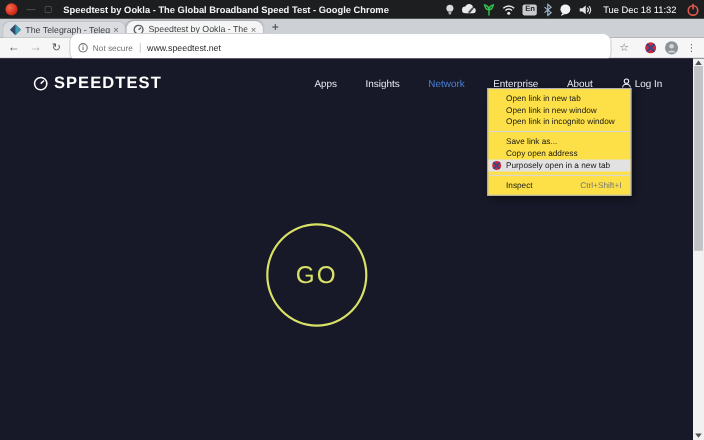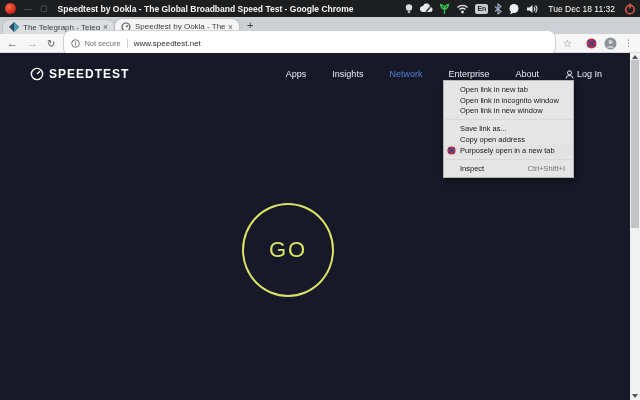--- a/index.html
+++ b/index.html
@@ -39,36 +39,36 @@
   .star-icon { font-size:10px; color:#70757a; margin-right:7px; }
   .toolbar-right { display:flex; align-items:center; gap:7px; }
   .ext-icon, .menu-ext-icon { display:flex; }
   .avatar { display:flex; }
   .overflow-dots { font-size:9px; color:#5f6368; letter-spacing:0; }
 
   
   .page { position:relative; height:347px; background:#171928; overflow:hidden; }
   .site-header { display:flex; align-items:center; padding:14px 38px 0 30px; }
   .logo { display:flex; align-items:center; gap:5px; }
-  .logo-text { color:#ffffff; font-size:12px; font-weight:bold; letter-spacing:1px; }
+  .logo-text { color:#ffffff; font-size:15px; font-weight:bold; letter-spacing:1px; }
   .site-nav { margin-left:auto; display:flex; align-items:center; gap:26px; }
   .nav-link { font-size:9px; color:#e9ebf2; white-space:nowrap; }
   .nav-link.active { color:#4a7fd4; }
   .login-link { display:flex; align-items:center; gap:3px; font-size:9px; color:#e9ebf2; }
   .go-button { position:absolute; left:242px; top:150px; width:92px; height:94px; border:2px solid #d9e266; border-radius:50%; color:#d9e266; display:flex; align-items:center; justify-content:center; font-size:22px; letter-spacing:2px; cursor:pointer; }
 
   
   .scrollbar { position:absolute; right:0; top:0; width:10px; height:347px; background:#f1f1f1; }
   .sb-arrow { position:absolute; left:2px; width:0; height:0; border-left:3px solid transparent; border-right:3px solid transparent; }
   .sb-up { top:2px; border-bottom:4px solid #4f5357; }
   .sb-down { bottom:2px; border-top:4px solid #4f5357; }
   .sb-thumb { position:absolute; left:1px; top:7px; width:8px; height:168px; background:#c1c3c7; }
 
   
-  .context-menu { position:absolute; left:443px; top:80px; width:131px; background:#e5e5e5; border:1px solid #b4b4b4; box-shadow:2px 3px 6px rgba(0,0,0,.45); padding:3px 0; z-index:50; }
+  .context-menu { position:absolute; left:443px; top:80px; width:131px; background:#fde047; border:1px solid #b4b4b4; box-shadow:2px 3px 6px rgba(0,0,0,.45); padding:3px 0; z-index:50; }
   .menu-item { position:relative; display:flex; align-items:center; padding:0 8px 0 16px; height:10.8px; font-size:7.5px; color:#181818; white-space:nowrap; }
   .menu-item.highlighted { background:#e2e2e2; }
   .menu-item .shortcut { margin-left:auto; color:#767676; }
   .menu-icon { position:absolute; left:3px; top:1px; display:flex; }
   .menu-sep { border-top:1px solid #d8d8d8; margin:3px 1px; }
 </style>
 </head>
 <body>
 
 <div class="screen">
@@ -206,24 +206,24 @@
       <div class="sb-thumb"></div>
       <div class="sb-arrow sb-down"></div>
     </div>
   </div>
 
   <div class="context-menu">
     <div class="menu-item">
       <span>Open link in new tab</span>
     </div>
     <div class="menu-item">
+      <span>Open link in new window</span>
+    </div>
+    <div class="menu-item">
       <span>Open link in incognito window</span>
-    </div>
-    <div class="menu-item">
-      <span>Open link in new window</span>
     </div>
     <div class="menu-sep"></div>
     <div class="menu-item">
       <span>Save link as...</span>
     </div>
     <div class="menu-item">
       <span>Copy open address</span>
     </div>
     <div class="menu-item highlighted">
       <span class="menu-icon">

